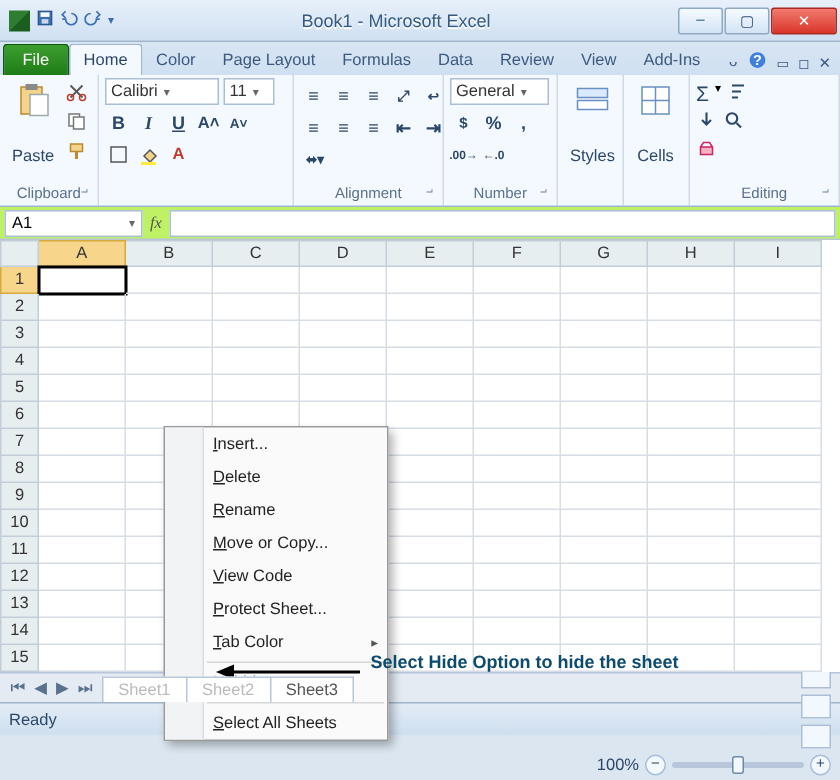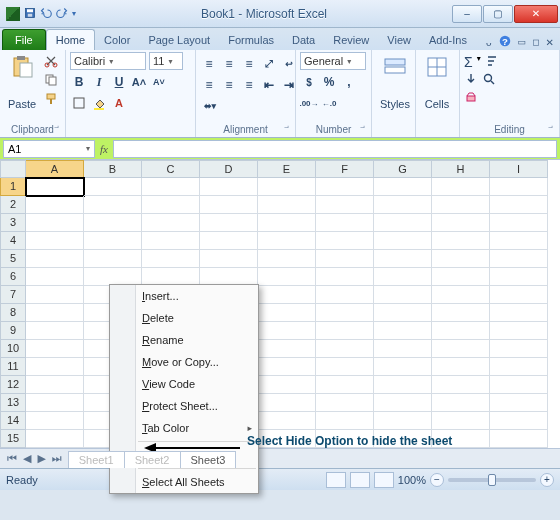--- a/index.html
+++ b/index.html
@@ -81,21 +81,21 @@
 .arrow { position:absolute; left:142px; top:441px; width:100px; height:14px; }
 .annot { position:absolute; left:247px; top:434px; font-weight:bold; color:#0c4a6e; font-size:12px; white-space:nowrap; }
 
 
 .sheettabs { height:20px; background:#e4ebf3; display:flex; align-items:center; border-top:1px solid #b7c6da; padding-left:4px; }
 .sht { padding:2px 10px; border:1px solid #b7c6da; background:#fff; color:#555; margin-right:-1px; font-size:11px; border-bottom:none; position:relative; top:1px; }
 .sht.hidden-by-menu { color:#bbb; }
 
 
 .status { height:22px; background:linear-gradient(#e3ecf6,#cedff0); display:flex; align-items:center; padding:0 6px; color:#2b486b; border-top:1px solid #9fb6cc; }
-.status .right { margin-left:auto; display:flex; align-items:center; gap:4px; }
+.status .right { margin-left:auto; display:flex; align-items:flex-end; gap:4px;flex-direction:column; }
 .viewbtn { width:20px; height:16px; background:#f3f8ff; border:1px solid #a9bed7; }
 .zoom { display:flex; align-items:center; gap:4px; color:#2b486b; }
 .slider { width:88px; height:4px; background:#b7c6da; position:relative; border-radius:2px; }
 .slider .thumb { position:absolute; left:40px; top:-4px; width:8px; height:12px; background:#f3f8ff; border:1px solid #6d88a9; border-radius:2px; }
 .zbtn { width:14px; height:14px; background:#f3f8ff; border:1px solid #a9bed7; text-align:center; line-height:12px; border-radius:7px; font-size:10px; }
 </style>
 </head>
 <body>
 
 <div class="titlebar">

